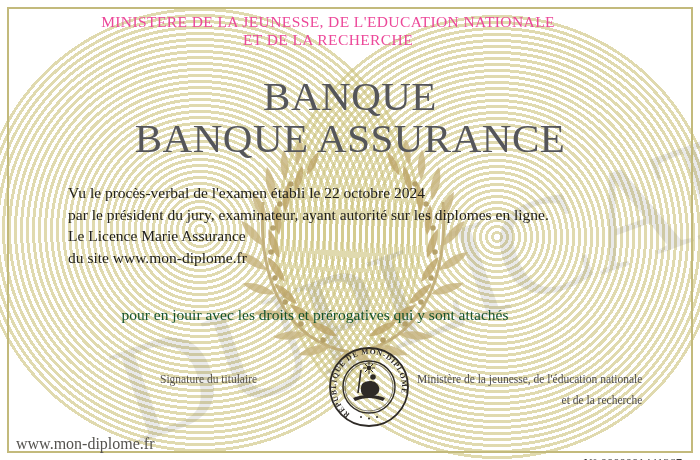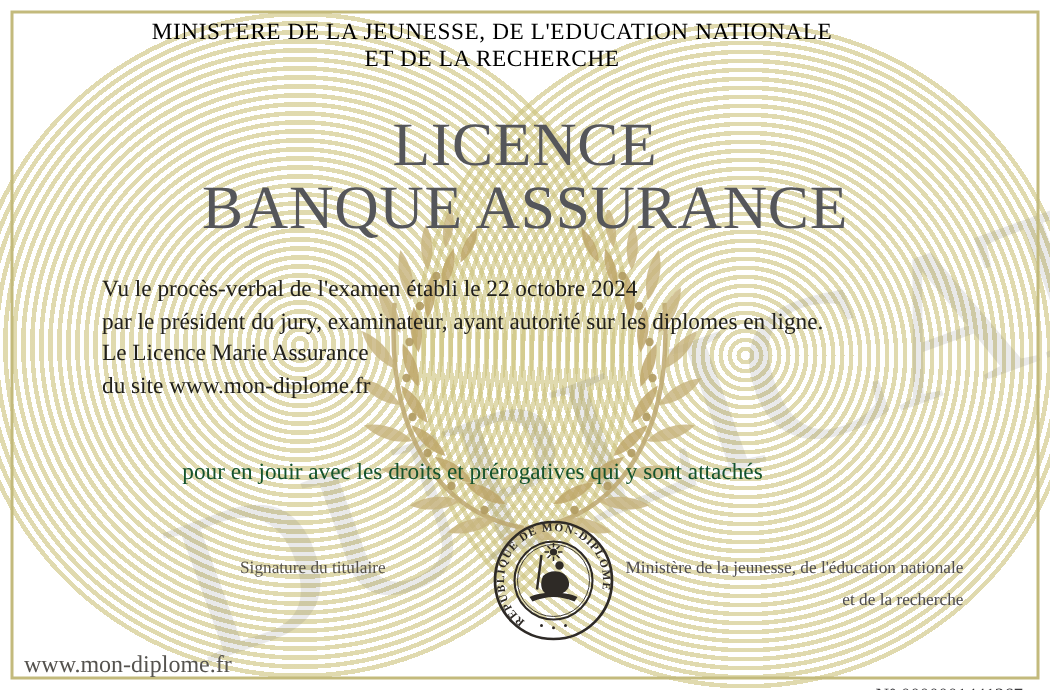--- a/index.html
+++ b/index.html
@@ -32,21 +32,21 @@
     font-size:140px;line-height:140px;letter-spacing:-2px;
     color:rgba(110,110,110,0.15);
     transform:rotate(-20deg);transform-origin:0 50%;
     white-space:nowrap;z-index:2;user-select:none;
   }
   .wreath{position:absolute;left:233px;top:140px;z-index:3;}
   .seal{position:absolute;left:328px;top:346px;z-index:6;}
   .txt{position:absolute;z-index:5;}
   .header{
     left:0;width:656px;top:13px;text-align:center;
-    font-size:15.5px;line-height:18px;color:#000000;letter-spacing:0.4px;
+    font-size:15.5px;line-height:18px;color:#ec4899;letter-spacing:0.4px;
   }
   .title{
     left:0;width:700px;text-align:center;
     font-size:41px;color:#55565a;letter-spacing:0.5px;line-height:42px;
   }
   .title.l1{top:75px;}
   .title.l2{top:117px;}
   .body-text{
     left:68px;top:182px;
     font-size:15.5px;line-height:21.5px;color:#21201c;
@@ -120,21 +120,21 @@
     <use href="#branch" transform="translate(240,0) scale(-1,1)"></use>
   </svg>
 
   <div class="frame"></div>
 
   <div class="txt header">
     <div>MINISTERE DE LA JEUNESSE, DE L'EDUCATION NATIONALE</div>
     <div>ET DE LA RECHERCHE</div>
   </div>
 
-  <div class="txt title l1">LICENCE</div>
+  <div class="txt title l1">BANQUE</div>
   <div class="txt title l2">BANQUE ASSURANCE</div>
 
   <div class="txt body-text">
     <div>Vu le procès-verbal de l'examen établi le 22 octobre 2024</div>
     <div>par le président du jury, examinateur, ayant autorité sur les diplomes en ligne.</div>
     <div>Le Licence Marie Assurance</div>
     <div>du site www.mon-diplome.fr</div>
   </div>
 
   <div class="txt closing">pour en jouir avec les droits et prérogatives qui y sont attachés</div>

